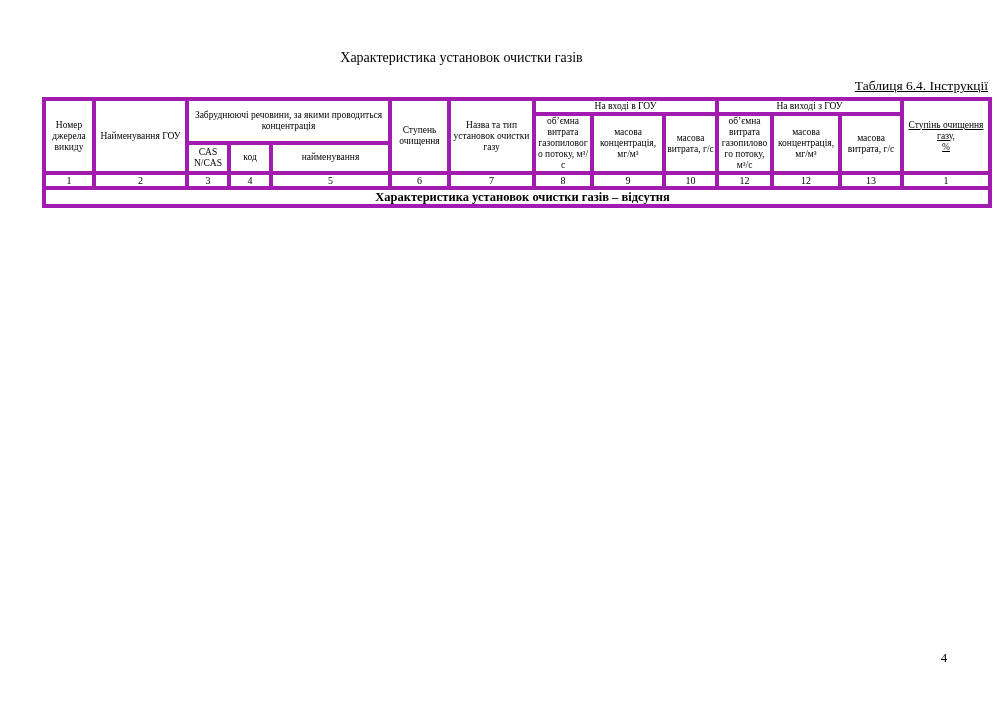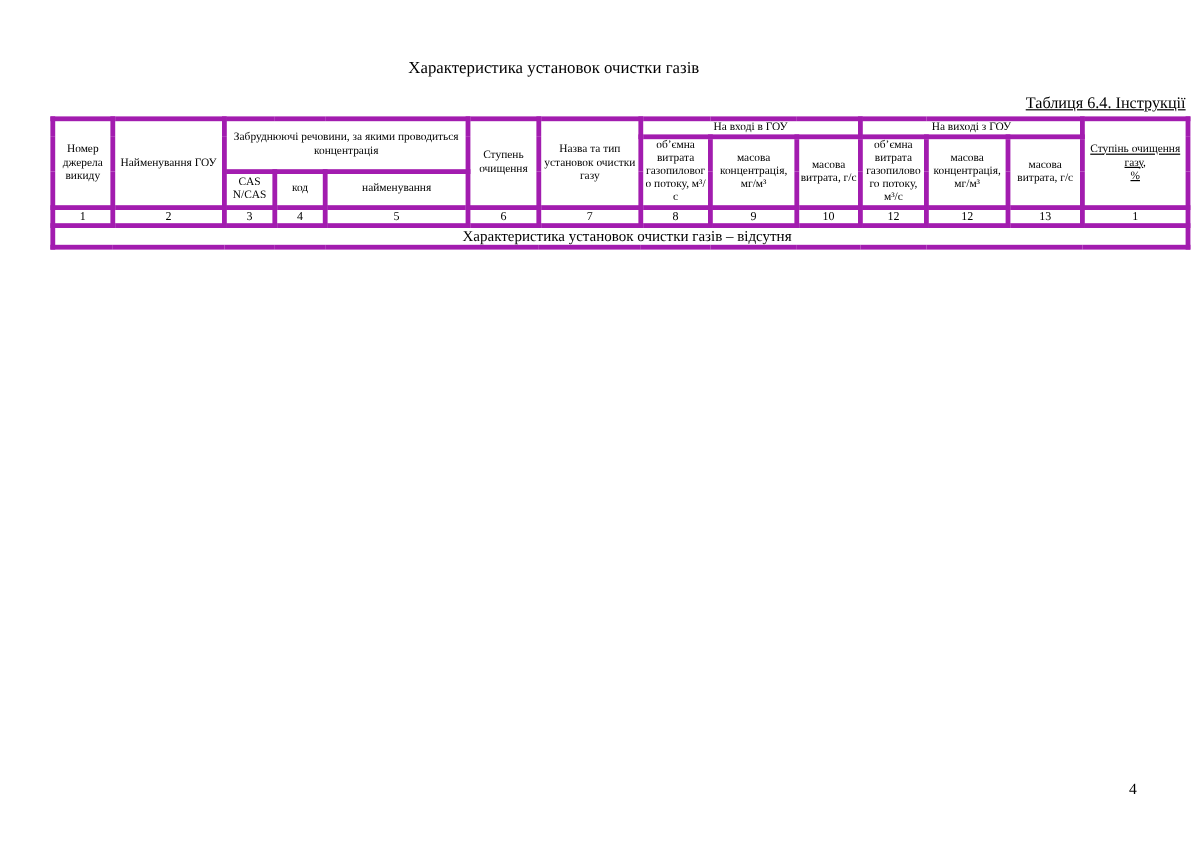--- a/index.html
+++ b/index.html
@@ -55,21 +55,21 @@
   tr.r-group  { height: 13px; }
   tr.r-sub1   { height: 27px; }
   tr.r-sub2   { height: 28px; }
   tr.r-nums   { height: 12px; }
   tr.r-empty  { height: 18px; }
   tr.r-nums td {
     font-size: 10px;
     line-height: 11px;
   }
   tr.r-empty td {
-    font-weight: normal;
+    font-weight: bold;
     font-size: 12.5px;
     line-height: 14px;
     padding-left: 12px;
   }
   td.prewrap { white-space: pre-line; text-decoration: underline; }
   .page-number {
     position: absolute;
     top: 650px;
     left: 900px;
     width: 88px;

